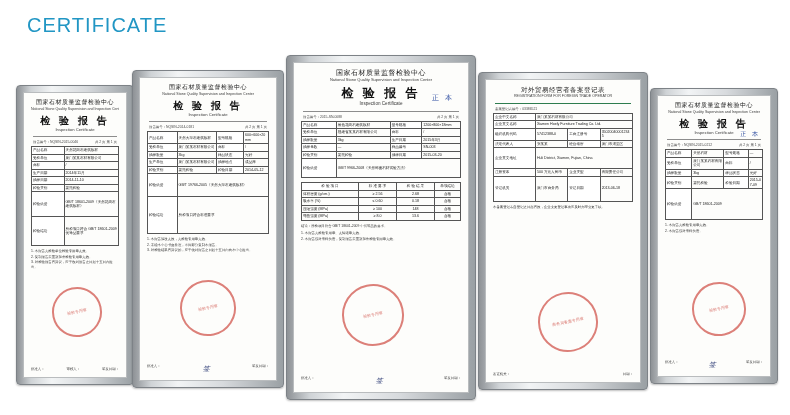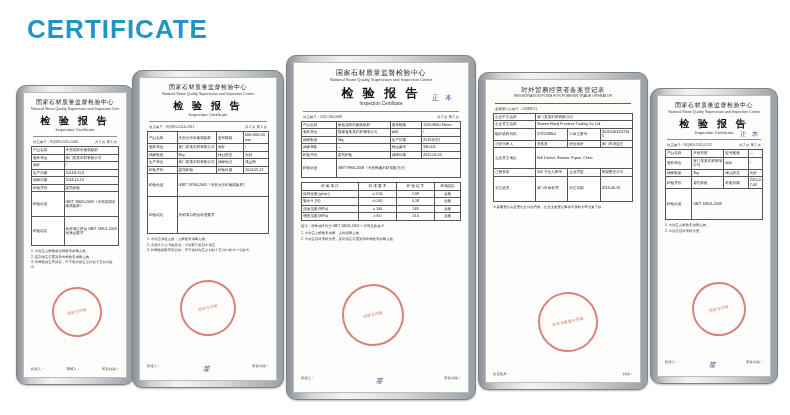--- a/index.html
+++ b/index.html
@@ -12,34 +12,34 @@
     width: 790px;
     height: 415px;
     overflow: hidden;
     background: #ffffff;
     font-family: "Liberation Sans", sans-serif;
   }
   #heading {
     position: absolute;
     left: 27px;
     top: 14px;
-    font-size: 26px;
-    font-weight: bold;
+    font-size: 20px;
+    font-weight: normal;
     letter-spacing: 1px;
     color: #2196c4;
     font-family: "Liberation Sans", sans-serif;
   }
 
   
   .frame {
     position: absolute;
     box-sizing: border-box;
     background: linear-gradient(90deg,#8e9296 0%, #cfd3d6 12%, #f2f4f5 30%, #d7dadd 60%, #9aa0a4 100%);
     border: 1px solid #7d8287;
-    border-radius: 10px;
+    border-radius: 4px;
     box-shadow: 0 1px 2px rgba(0,0,0,.25);
     padding: 6px;
   }
   .frame .inner {
     position: relative;
     box-sizing: border-box;
     width: 100%;
     height: 100%;
     background: #fdfdfb;
     border: 1px solid #b9bcbe;

